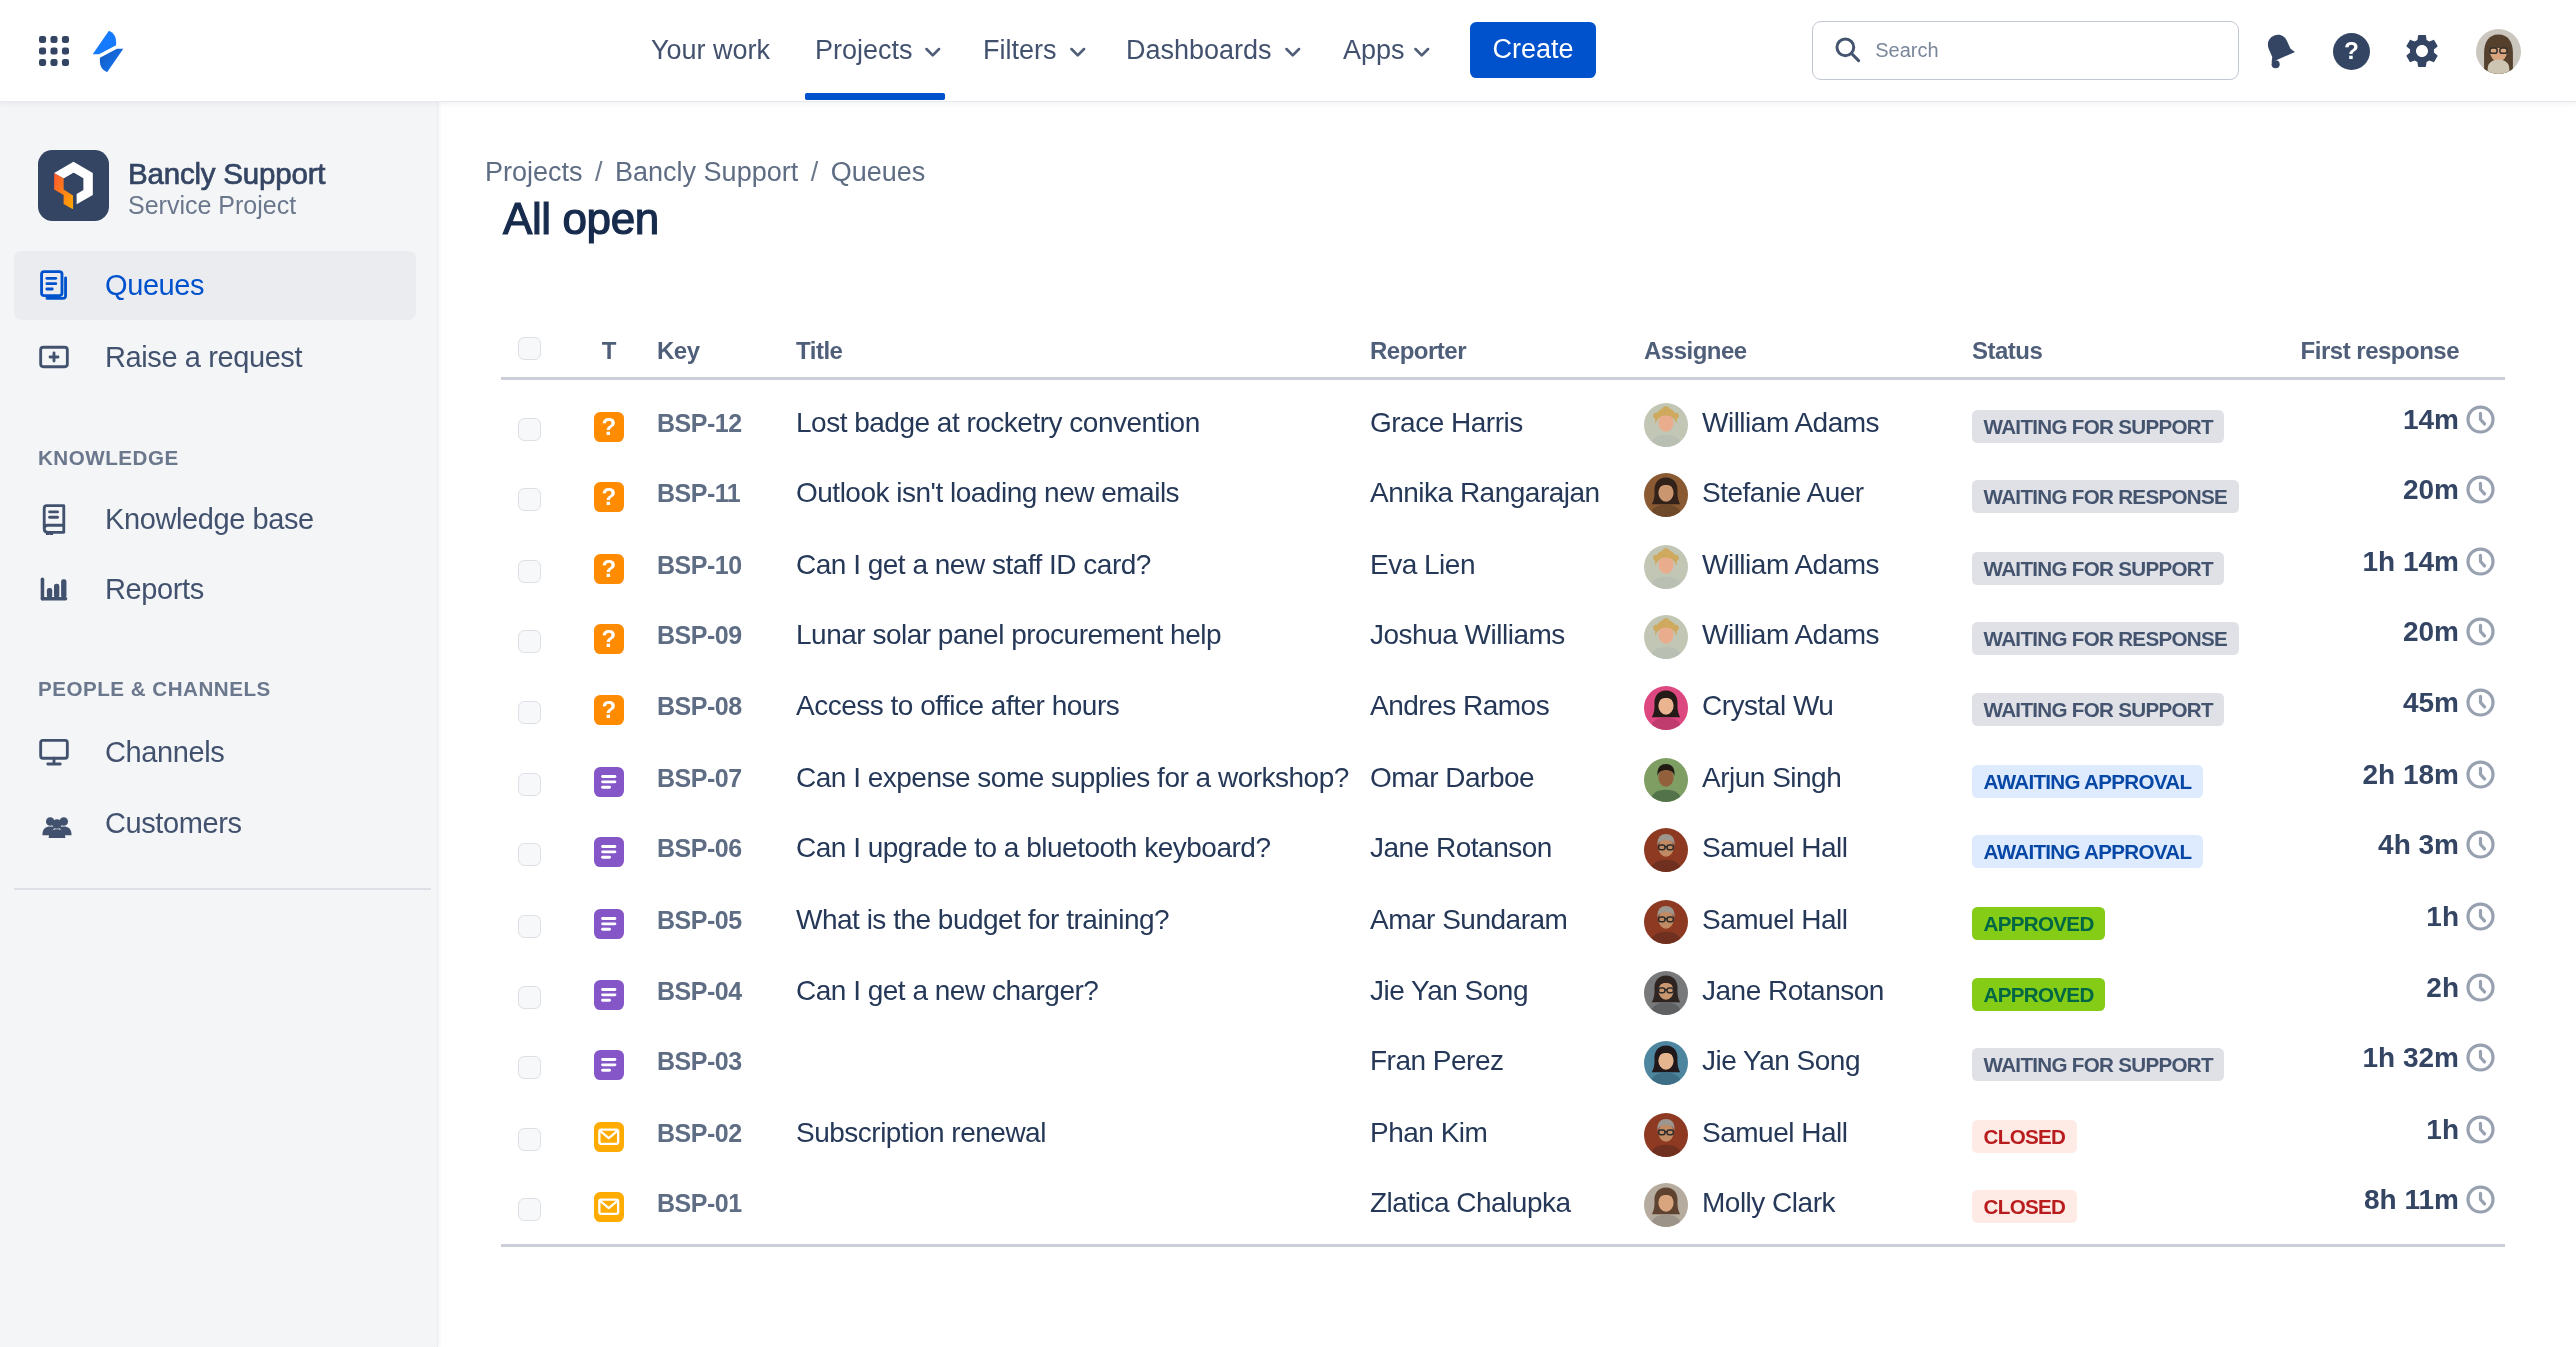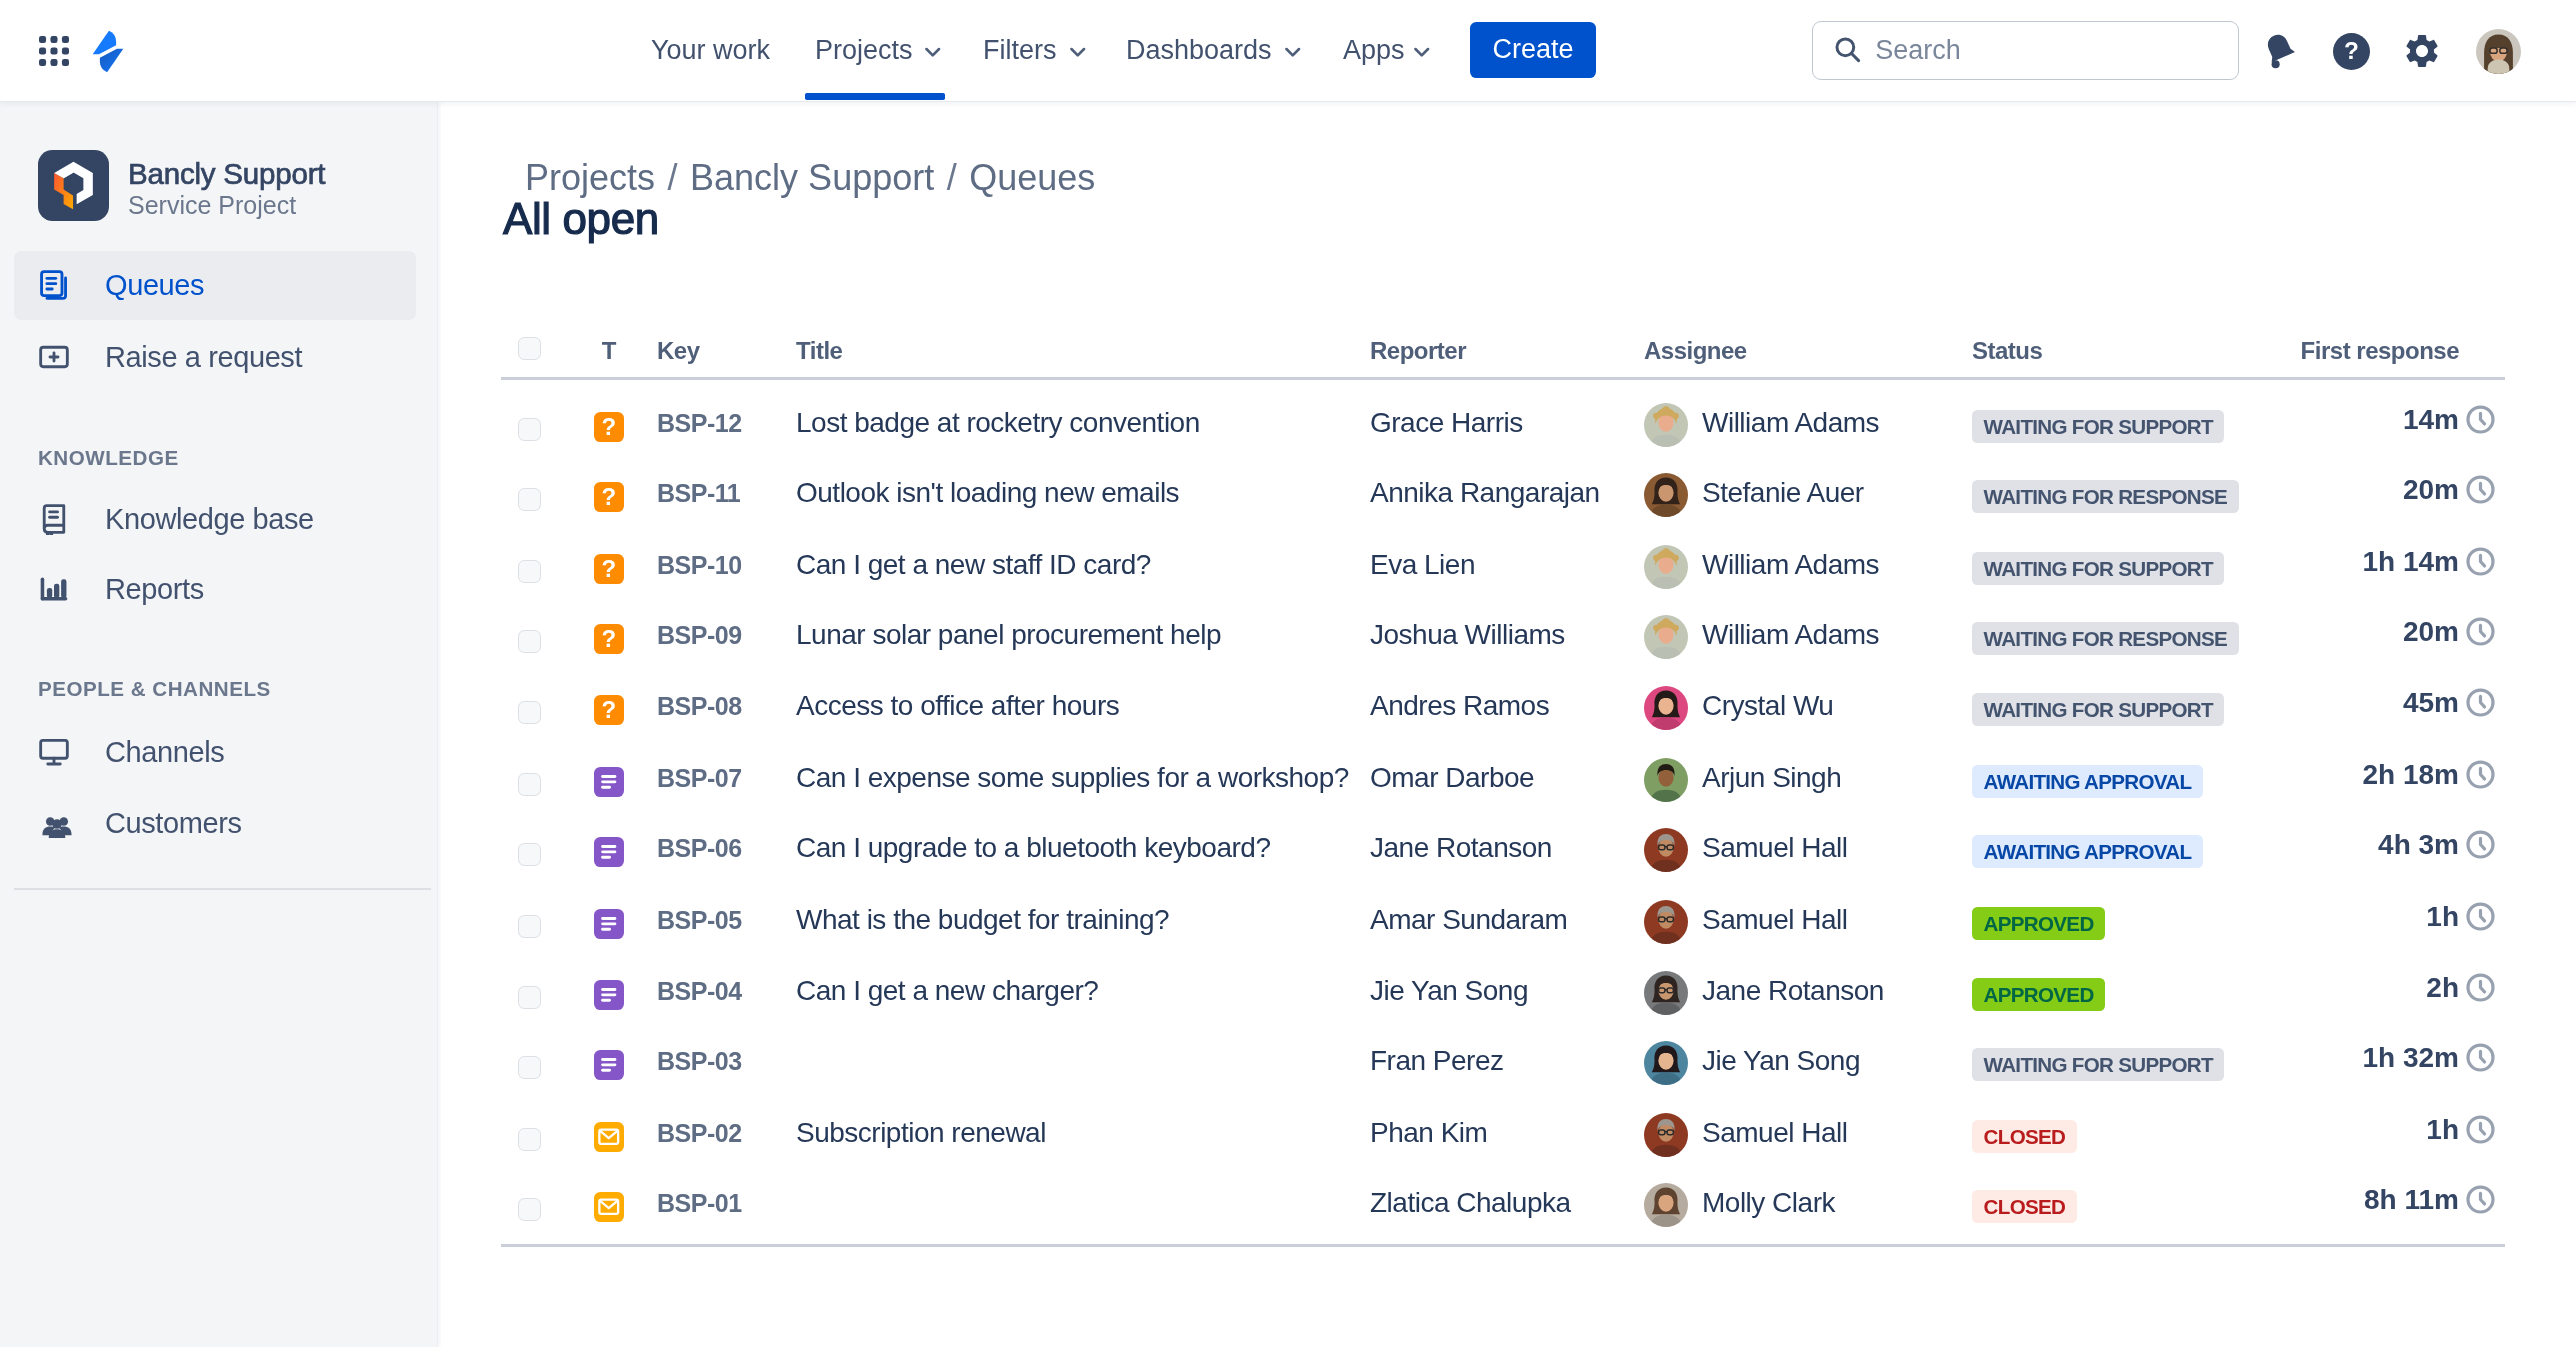--- a/index.html
+++ b/index.html
@@ -5,35 +5,35 @@
 *{margin:0;padding:0;box-sizing:border-box}
 html,body{width:2576px;height:1347px;overflow:hidden;background:#fff;font-family:"Liberation Sans",sans-serif;}
 .abs{position:absolute}
 
 #topbar{position:absolute;left:0;top:0;width:2576px;height:102px;background:#fff;border-bottom:1.8px solid #E7E9ED;box-shadow:0 2.7px 5.4px rgba(9,30,66,.06);z-index:5}
 #logotext{position:absolute;left:135px;top:0;height:100px;display:flex;align-items:center;font-size:40px;font-weight:400;color:#253858;letter-spacing:1.2px;-webkit-text-stroke:0.8px #253858}
 .navitem{position:absolute;top:0;height:100px;display:flex;align-items:center;font-size:27px;font-weight:400;color:#42526E}
 #underline{position:absolute;left:805px;top:93px;width:140px;height:7.2px;background:#0052CC;border-radius:1.8px}
 #createbtn{position:absolute;left:1470px;top:21.5px;width:126px;height:56px;border-radius:6.3px;background:#0052CC;color:#fff;font-size:27px;display:flex;align-items:center;justify-content:center}
 #search{position:absolute;left:1812px;top:20.6px;width:427px;height:59px;border:1.8px solid #C1C7D0;border-radius:9px;background:#fff;display:flex;align-items:center}
-#search span{color:#7A869A;font-size:27px;margin-left:12.5px}
+#search span{color:#7A869A;font-size:20px;margin-left:12.5px}
 .chev{position:absolute;top:41px}
 
 #sidebar{position:absolute;left:0;top:102px;width:438px;height:1245px;background:#F4F5F7;border-right:1.8px solid #EDEEF1;box-shadow:2.7px 0 4.5px rgba(9,30,66,.04)}
 #projicon{position:absolute;left:38px;top:48px;width:71px;height:71px}
 #projname{position:absolute;left:128px;top:55px;font-size:29.5px;font-weight:400;color:#344563;-webkit-text-stroke:0.7px #344563;letter-spacing:-0.2px}
 #projtype{position:absolute;left:128px;top:89px;font-size:25px;color:#6B778C}
 #queuespill{position:absolute;left:14.3px;top:149px;width:402px;height:69px;background:#EBECF0;border-radius:7.2px}
 .sicon{position:absolute;left:38px;width:32px;height:32px}
 .slabel{position:absolute;left:105px;transform:translateY(-50%);font-size:29px;color:#42526E;letter-spacing:-0.4px}
 .sheader{position:absolute;left:38px;transform:translateY(-50%);font-size:20.6px;font-weight:700;color:#6B778C;letter-spacing:0.5px}
 #sdivider{position:absolute;left:14.3px;top:786px;width:417px;height:1.8px;background:#DCDFE4}
 
 #content{position:absolute;left:441px;top:104px;width:2122px;height:1243px;background:#fff}
-#crumbs{position:absolute;left:525px;top:157px;font-size:36px;color:#5E6C84}
+#crumbs{position:absolute;left:485px;top:157px;font-size:27px;color:#5E6C84}
 #crumbs .sep{margin:0 12.5px;color:#6B778C}
 #pagetitle{position:absolute;left:503px;top:194px;font-size:44px;font-weight:400;color:#172B4D;letter-spacing:-0.4px;-webkit-text-stroke:1.2px #172B4D}
 
 .hlabel{position:absolute;top:338px;font-size:24px;font-weight:700;color:#505F79;line-height:25px;letter-spacing:-0.5px}
 #hdivider{position:absolute;left:501px;top:377px;width:2004px;height:2.7px;background:#C9CED7}
 #bdivider{position:absolute;left:501px;top:1244px;width:2004px;height:2.7px;background:#C9CED7}
 .row{position:absolute;left:0;width:2576px;height:72px}
 .cb{position:absolute;left:518px;top:24px;width:23px;height:23px;border:1.8px solid #DCDFE4;border-radius:6.3px;background:#F7F8F9}
 .cbh{position:absolute;left:518px;top:337px;width:23px;height:23px;border:1.8px solid #DCDFE4;border-radius:6.3px;background:#F7F8F9}
 .ticon{position:absolute;left:594px;top:18px;width:29.5px;height:29.5px;border-radius:6.3px;display:flex;align-items:center;justify-content:center}

